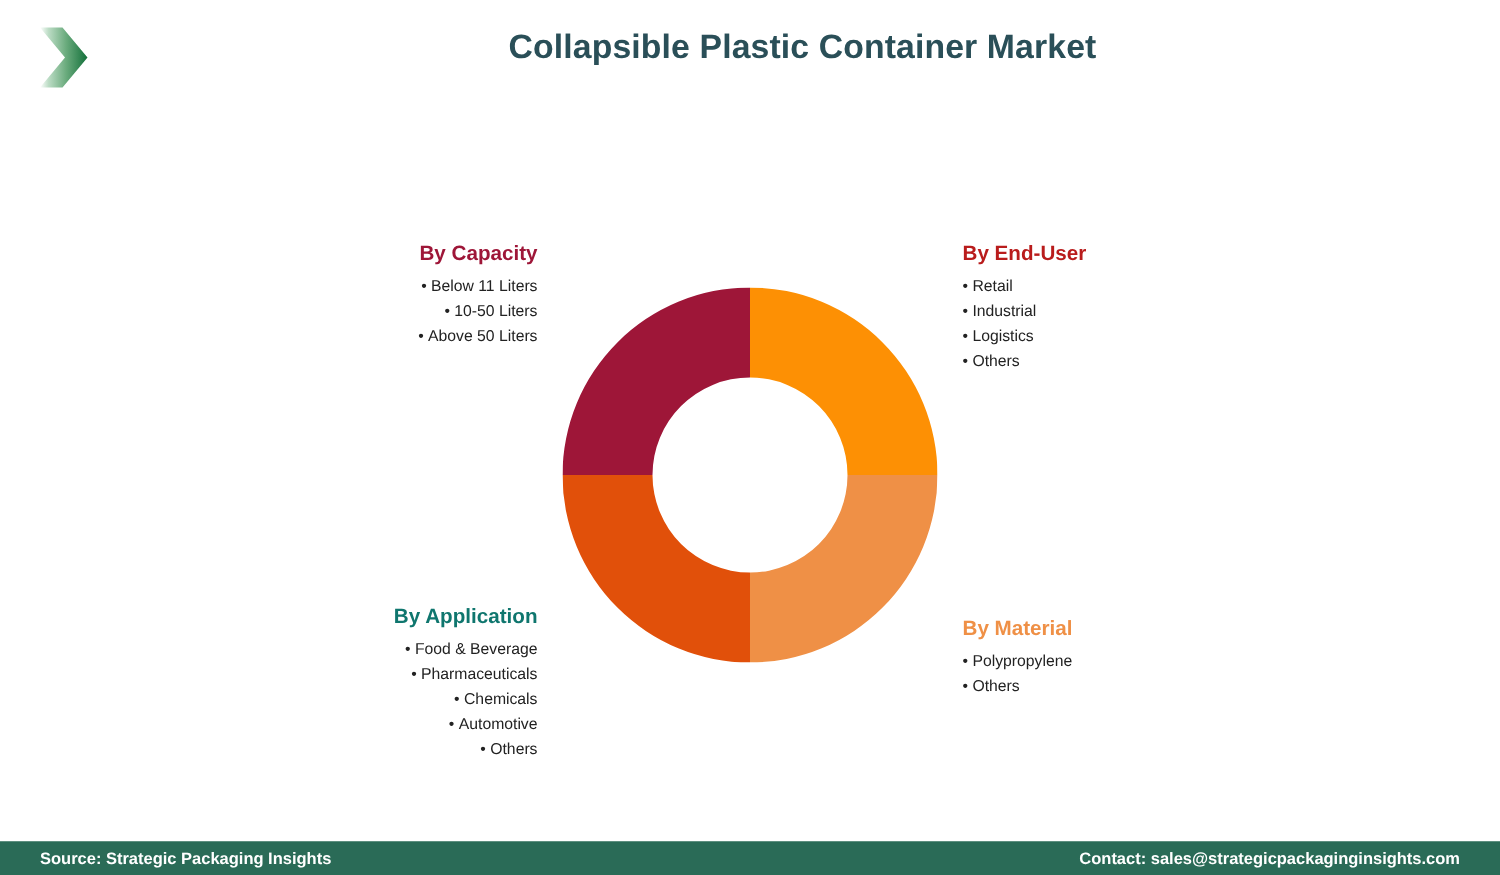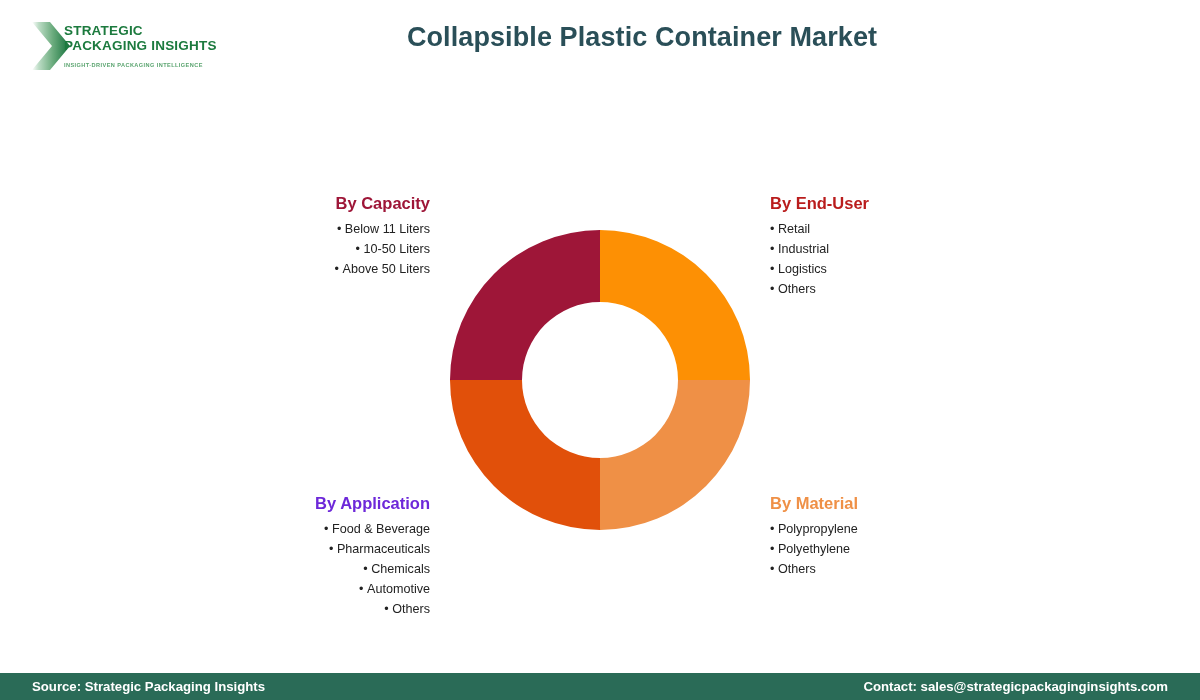--- a/index.html
+++ b/index.html
@@ -139,25 +139,20 @@
         <linearGradient id="chevGrad" x1="0" y1="0" x2="1" y2="0">
           <stop offset="0%" stop-color="#ffffff"></stop>
           <stop offset="18%" stop-color="#bcdcc5"></stop>
           <stop offset="55%" stop-color="#6aab7d"></stop>
           <stop offset="100%" stop-color="#13703a"></stop>
         </linearGradient>
       </defs>
       <path d="M4,4 L24,28 L4,52 L22,52 L42,28 L22,4 Z" fill="url(#chevGrad)"></path>
     </svg>
   </div>
-  <div id="logo-text-group">
-    <div class="logo-line">STRATEGIC</div>
-    <div class="logo-line">PACKAGING INSIGHTS</div>
-    <div id="logo-tagline">INSIGHT-DRIVEN PACKAGING INTELLIGENCE</div>
-  </div>
 </div>
 
 <div id="page-title" style="color: rgb(42, 79, 88); margin-left: 42px;">Collapsible Plastic Container Market</div>
 
 <div id="donut-wrap">
   <svg id="donut-svg" viewBox="0 0 300 300" width="300" height="300" aria-hidden="true">
 
     <path d="M150,0 A150,150 0 0 1 300,150 L228,150 A78,78 0 0 0 150,72 Z" fill="#fd9004"></path>
 
     <path d="M300,150 A150,150 0 0 1 150,300 L150,228 A78,78 0 0 0 228,150 Z" fill="#ef9046"></path>
@@ -181,35 +176,34 @@
   <div class="seg-heading" style="color: #b91c1c;">By End-User</div>
   <ul class="seg-list">
     <li>Retail</li>
     <li>Industrial</li>
     <li>Logistics</li>
     <li>Others</li>
   </ul>
 </div>
 
 <div class="seg-block align-right" id="block-application">
-  <div class="seg-heading" style="color: #6d28d9; margin-top: 10px;">By Application</div>
+  <div class="seg-heading" style="color: #0f766e;">By Application</div>
   <ul class="seg-list">
     <li>Food &amp; Beverage</li>
     <li>Pharmaceuticals</li>
     <li>Chemicals</li>
     <li>Automotive</li>
     <li>Others</li>
   </ul>
 </div>
 
 <div class="seg-block align-left" id="block-material">
   <div class="seg-heading" style="color: rgb(239, 144, 70);">By Material</div>
   <ul class="seg-list">
     <li>Polypropylene</li>
-    <li>Polyethylene</li>
     <li>Others</li>
   </ul>
 </div>
 
 <div id="footer-bar" style="background: rgb(42, 107, 87);">
   <div class="footer-text">Source: Strategic Packaging Insights</div>
   <div class="footer-text">Contact: sales@strategicpackaginginsights.com</div>
 </div>
 
 </body></html>

